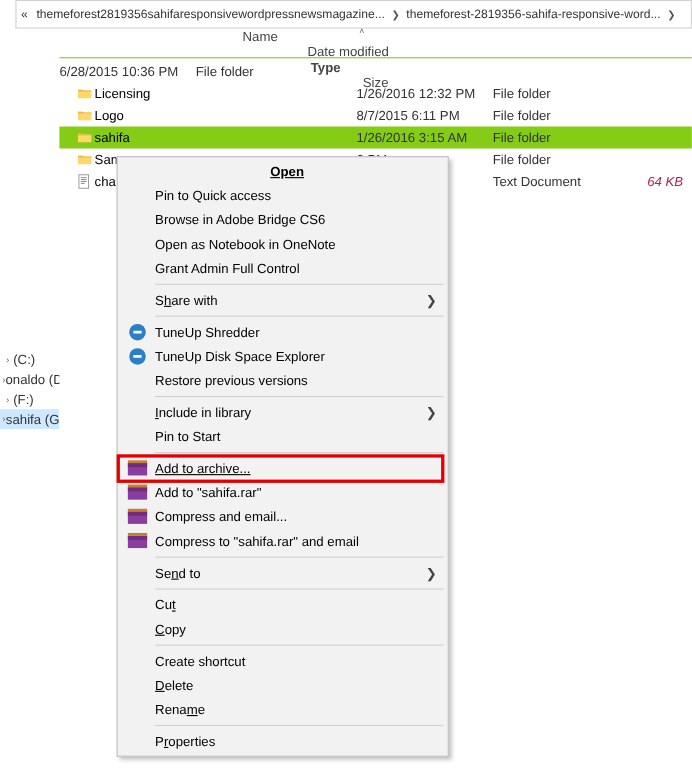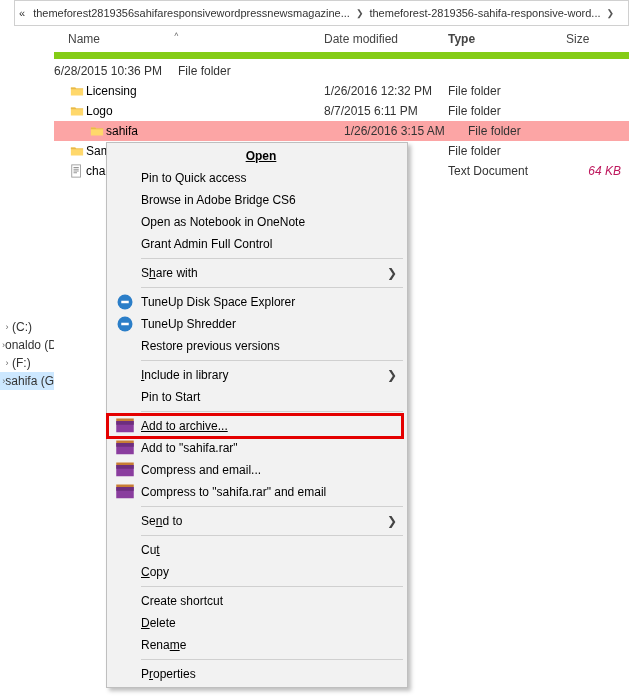--- a/index.html
+++ b/index.html
@@ -76,41 +76,42 @@
     top: 26px;
     right: 0;
     bottom: 0;
   }
   .cols {
     display: flex;
     height: 26px;
     align-items: center;
     font-size: 12px;
     color: #444;
-    border-bottom: 7px solid #84cc16;
+    border-bottom: 1px solid #84cc16;
+    flex-direction: column;
   }
   .col-name { padding-left: 14px; width: 256px; position: relative; }
   .col-date { width: 124px; }
   .col-type { width: 118px; font-weight: bold; }
   .col-size { flex: 1; }
   .sort-ind {
     position: absolute;
     left: 120px;
     top: -2px;
     font-size: 8px;
     color: #666;
   }
 
   .row {
     display: flex;
     height: 20px;
     align-items: center;
     font-size: 12px;
   }
-  .row.sel { background: #fca5a5; padding-left: 20px; }
+  .row.sel { background: #84cc16; }
   .cell-name { padding-left: 14px; width: 256px; display: flex; align-items: center; }
   .cell-name .ic { width: 18px; height: 16px; display: inline-flex; align-items: center; justify-content: center; }
   .cell-date { width: 124px; color: #333; }
   .cell-type { width: 118px; color: #333; }
   .cell-size { flex: 1; text-align: right; padding-right: 8px; color: #be185d; font-style: italic; }
 
   
   .folder-ic svg, .txt-ic svg, .rar-ic svg { width: 14px; height: 14px; }
 
   
@@ -310,30 +311,30 @@
         <span class="arw">❯</span>
       </div>
   <div class="sep"></div>
   <div class="mi">
     <span class="mic">
           <svg viewBox="0 0 16 16">
             <circle cx="8" cy="8" r="6" fill="#2b7ec8"></circle>
             <path d="M5 7h6v2H5z" fill="#fff"></path>
           </svg>
         </span>
-    <span>TuneUp Disk Space Explorer</span>
+    <span>TuneUp Shredder</span>
       </div>
   <div class="mi">
     <span class="mic">
           <svg viewBox="0 0 16 16">
             <circle cx="8" cy="8" r="6" fill="#2b7ec8"></circle>
             <path d="M5 7h6v2H5z" fill="#fff"></path>
           </svg>
         </span>
-    <span>TuneUp Shredder</span>
+    <span>TuneUp Disk Space Explorer</span>
       </div>
   <div class="mi">
         <span>Restore previous versions</span>
       </div>
   <div class="sep"></div>
   <div class="mi">
         <span></span>
         <span class="accel">I</span>
         <span>nclude in library</span>
         <span class="arw">❯</span>

